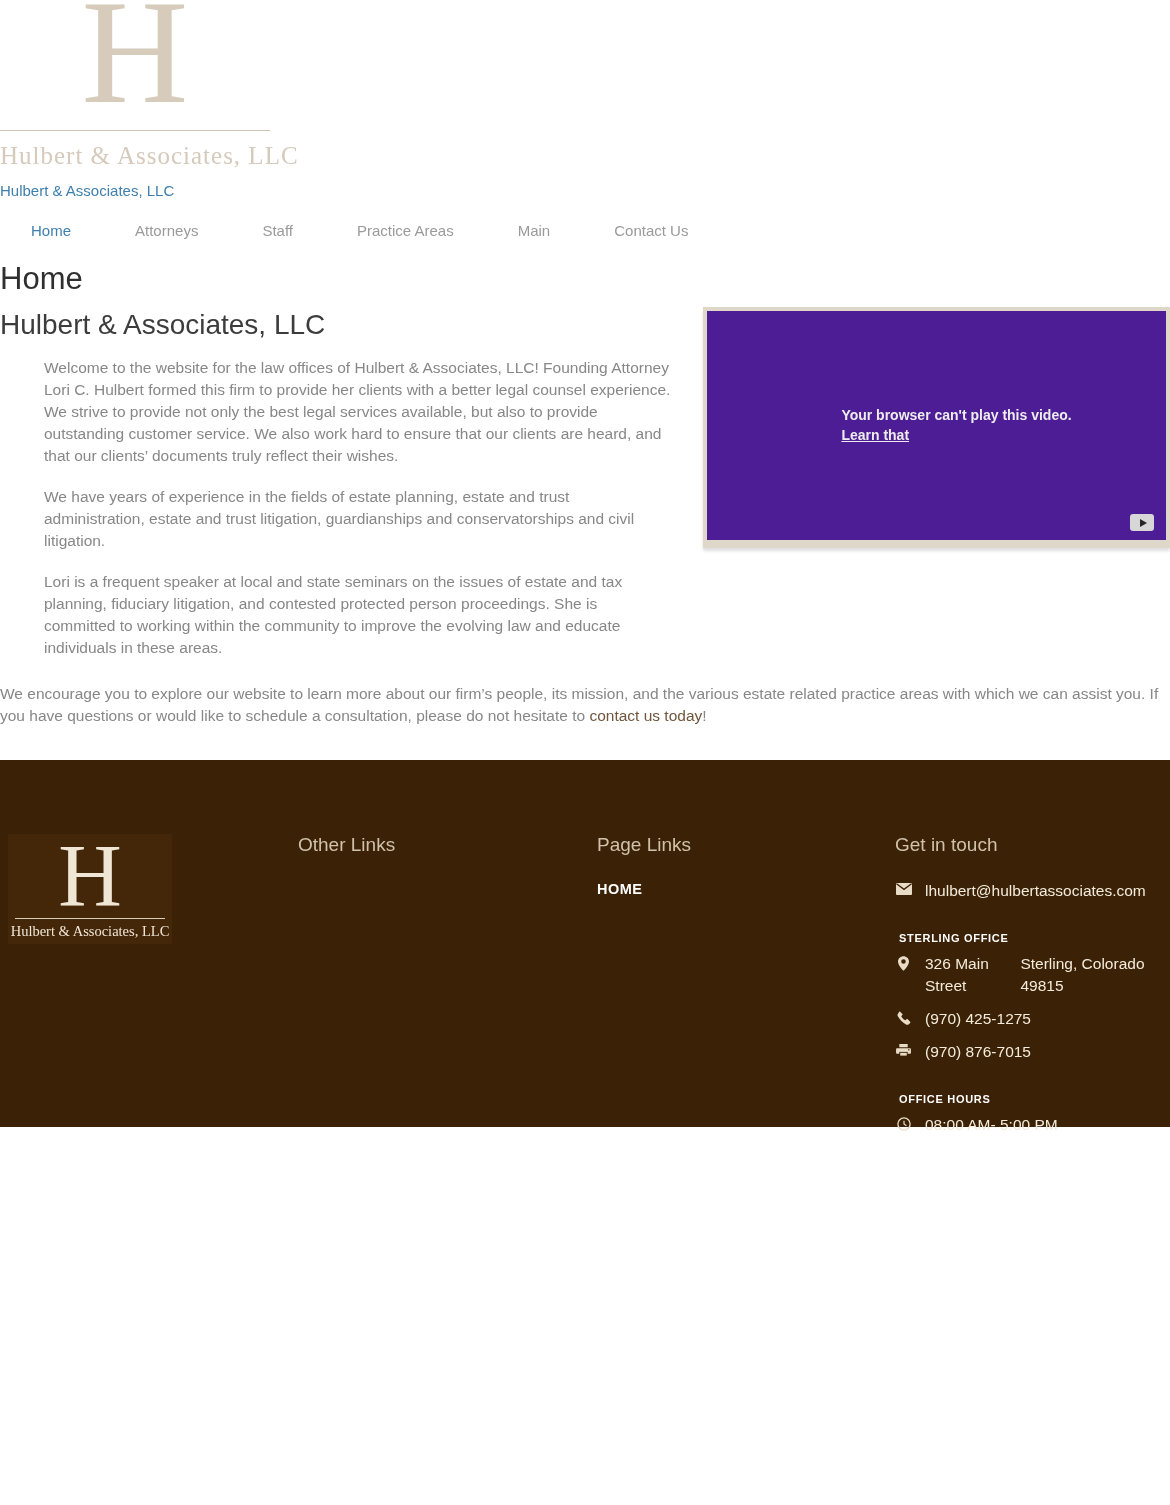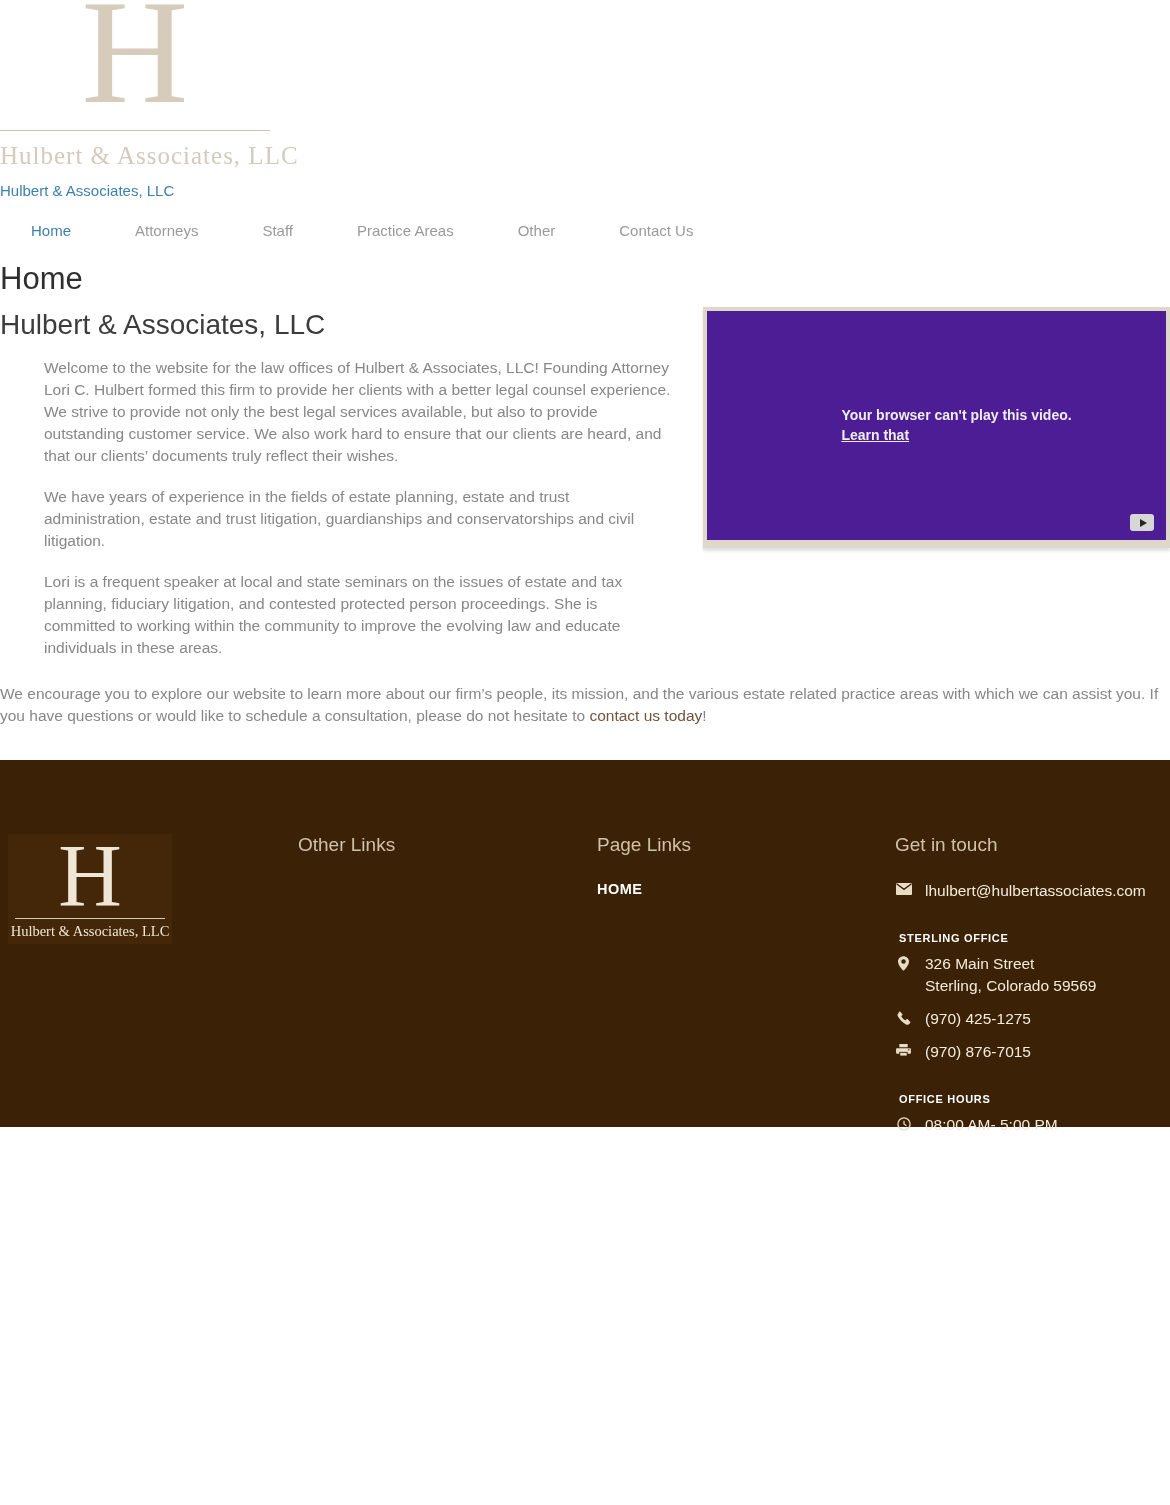--- a/index.html
+++ b/index.html
@@ -148,40 +148,40 @@
   .crow .ic {
     width: 17px; flex: 0 0 17px; color: #e9dcc6;
     display: flex; justify-content: center; padding-top: 3px;
   }
   .email-row { margin-bottom: 0; }
   .email-link { color: #f3ebdc; text-decoration: none; cursor: pointer; }
   .office-label, .hours-label {
     font-size: 11px; font-weight: 700; color: #ffffff;
     letter-spacing: 0.7px; margin: 30px 0 9px 4px;
   }
-  .addr-lines { display: flex; flex-direction: column; }
+  .addr-lines { display: flex; flex-direction: row; }
   .tel-link { color: #f3ebdc; text-decoration: none; cursor: pointer; }
   .crow + .crow { margin-top: 11px; }
 </style>
 </head>
 <body>
 
 <div class="header">
   <div class="logo-header">
     <div class="logo-h">H</div>
     <hr class="logo-line">
     <div class="logo-name">Hulbert &amp; Associates, LLC</div>
   </div>
   <a class="site-link">Hulbert &amp; Associates, LLC</a>
   <div class="nav">
     <div class="nav-item active">Home</div>
     <div class="nav-item">Attorneys</div>
     <div class="nav-item">Staff</div>
     <div class="nav-item">Practice Areas</div>
-    <div class="nav-item">Other</div>
+    <div class="nav-item">Main</div>
     <div class="nav-item">Contact Us</div>
   </div>
 </div>
 
 <div class="main">
   <h1 class="page-title">Home</h1>
 
   <div class="content">
     <div class="lead-col">
       <h2 class="content-heading">Hulbert &amp; Associates, LLC</h2>
@@ -242,21 +242,21 @@
       <div class="office-label">STERLING OFFICE</div>
 
       <div class="crow">
         <span class="ic">
           <svg width="11" height="15" viewBox="0 0 12 16">
               <path fill="currentColor" d="M6 0C2.7 0 0 2.6 0 5.9 0 10.3 6 16 6 16s6-5.7 6-10.1C12 2.6 9.3 0 6 0zm0 8.3a2.5 2.5 0 1 1 0-5 2.5 2.5 0 0 1 0 5z"></path>
             </svg>
         </span>
         <div class="addr-lines">
           <span>326 Main Street</span>
-          <span>Sterling, Colorado 59569</span>
+          <span>Sterling, Colorado 49815</span>
         </div>
       </div>
 
       <div class="crow">
         <span class="ic">
           <svg width="14" height="14" viewBox="0 0 16 16">
               <path fill="currentColor" d="M3.4.6l2.7 2.7c.4.4.4 1 0 1.4L4.9 5.9c.9 1.9 2.9 3.9 4.8 4.8l1.2-1.2c.4-.4 1-.4 1.4 0l2.7 2.7c.4.4.4 1 0 1.4l-1.5 1.5c-.7.7-1.8.9-2.8.5C6.6 13.5 2.9 9.8.8 5.7.4 4.7.6 3.6 1.3 2.9L2.8.6c.2-.2.4-.2.6 0z"></path>
             </svg>
         </span>
         <a class="tel-link">(970) 425-1275</a>

